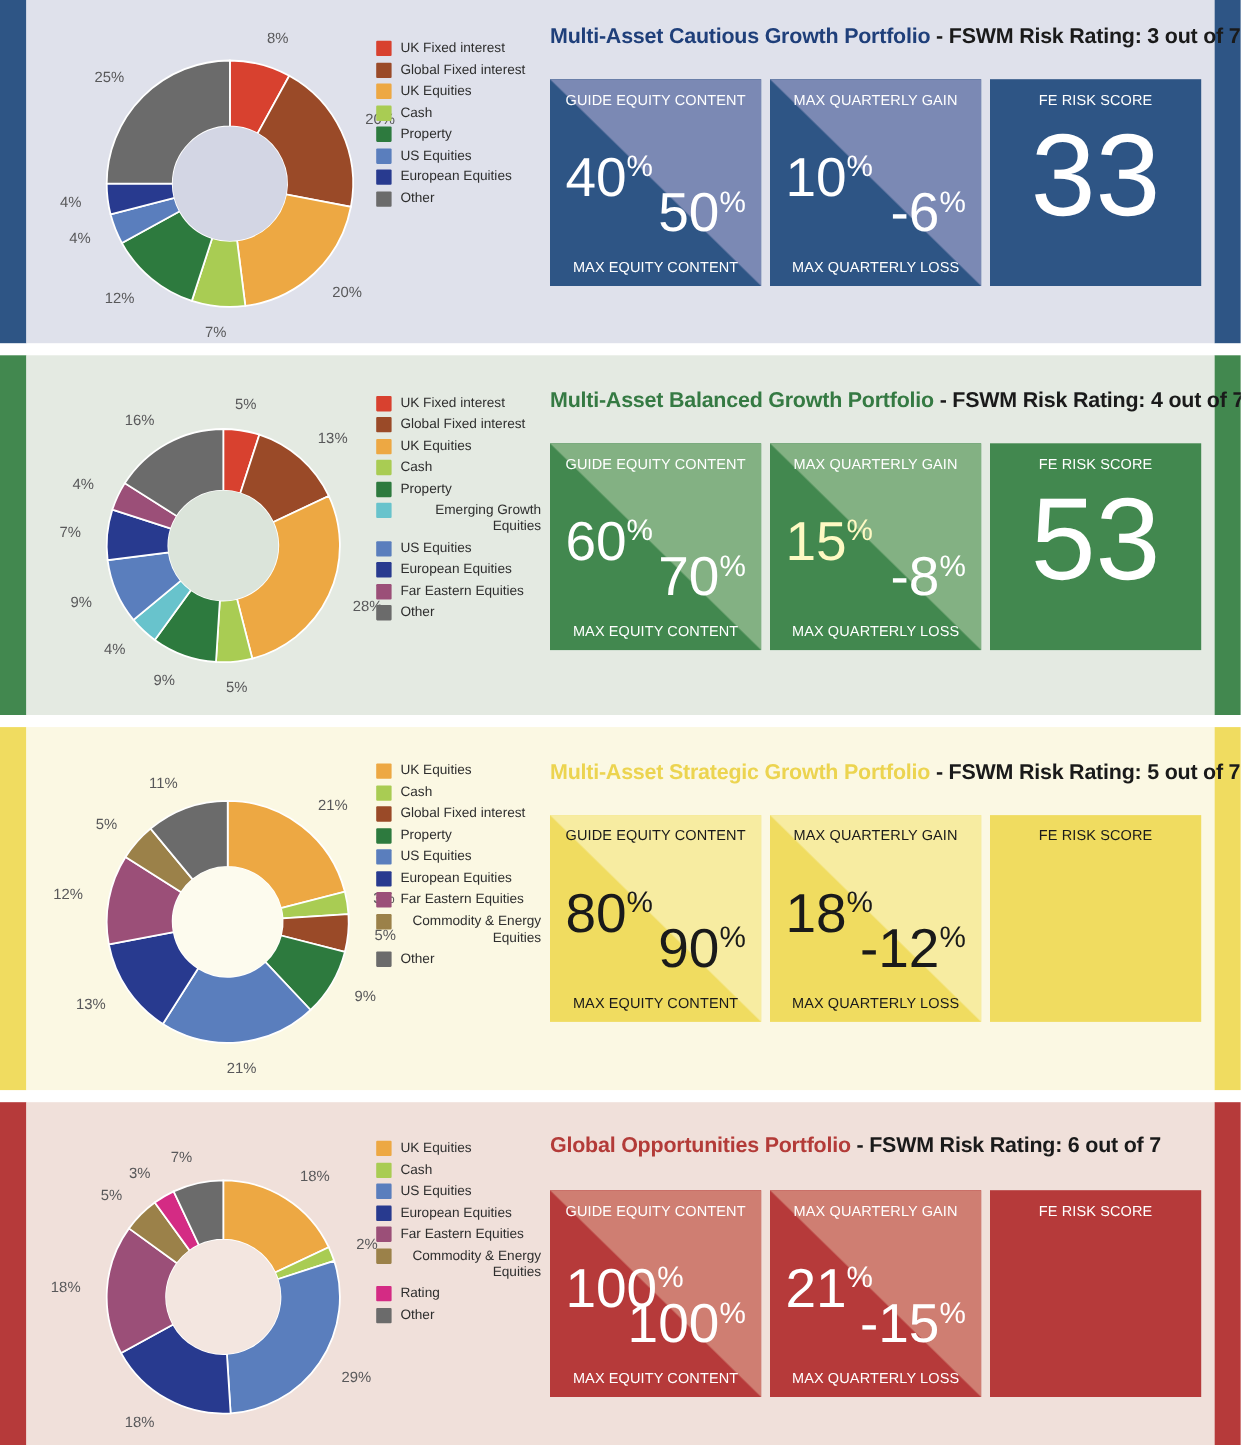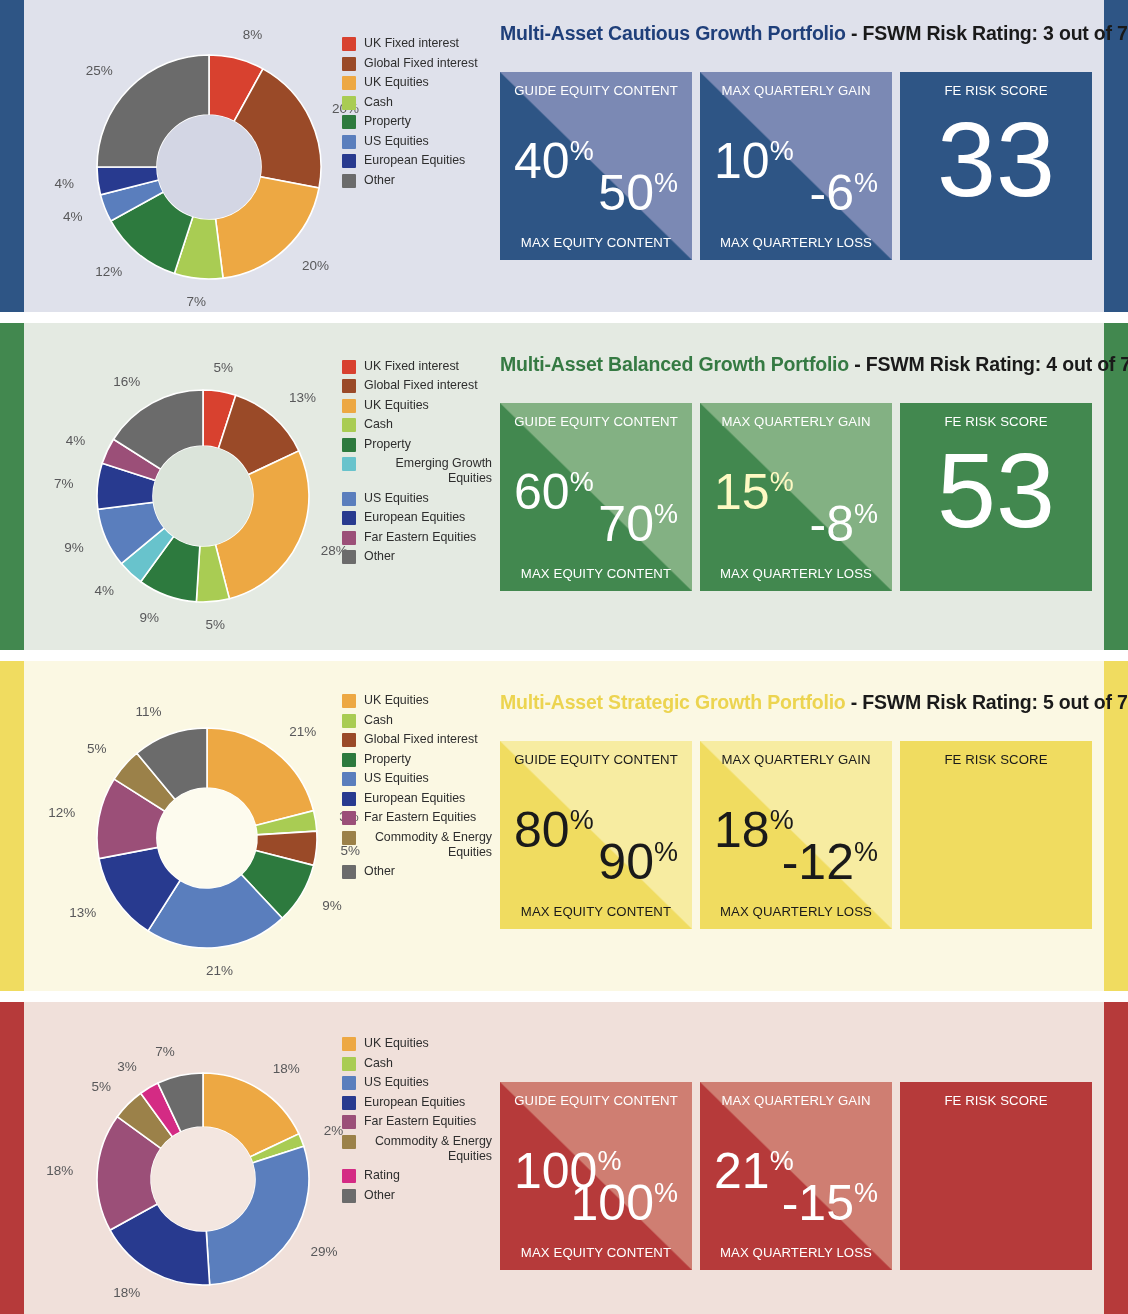--- a/index.html
+++ b/index.html
@@ -393,20 +393,23 @@
       <span class="legend-swatch" style="background:#d42b84"></span>
       <span class="legend-text">Rating</span>
     </div>
             <div class="legend-row">
       <span class="legend-swatch" style="background:#6b6b6b"></span>
       <span class="legend-text">Other</span>
     </div>
         </div>
       </div>
       <div class="right-block">
+        <div class="title" style="top:28px">
+          <span class="pf" style="color:#b33b38">Global Opportunities Portfolio</span><span class="rr"> - FSWM Risk Rating: 6 out of 7</span>
+        </div>
         <div class="boxes" style="top:80px">
           <div class="kpi" style="background:#b63a3a">
     <div class="tri" style="background:linear-gradient(to bottom left, #cf7e72 0 49.7%, rgba(0,0,0,0) 50.3% 100%)"></div>
     <div class="kpi-head" style="color:#ffffff">GUIDE EQUITY CONTENT</div>
     <div class="kpi-top-val" style="color:#ffffff">100<sup>%</sup></div>
     <div class="kpi-bot-val" style="color:#ffffff">100<sup>%</sup></div>
     <div class="kpi-foot" style="color:#ffffff">MAX EQUITY CONTENT</div>
   </div>
             <div class="kpi" style="background:#b63a3a">
     <div class="tri" style="background:linear-gradient(to bottom left, #cf7e72 0 49.7%, rgba(0,0,0,0) 50.3% 100%)"></div>

